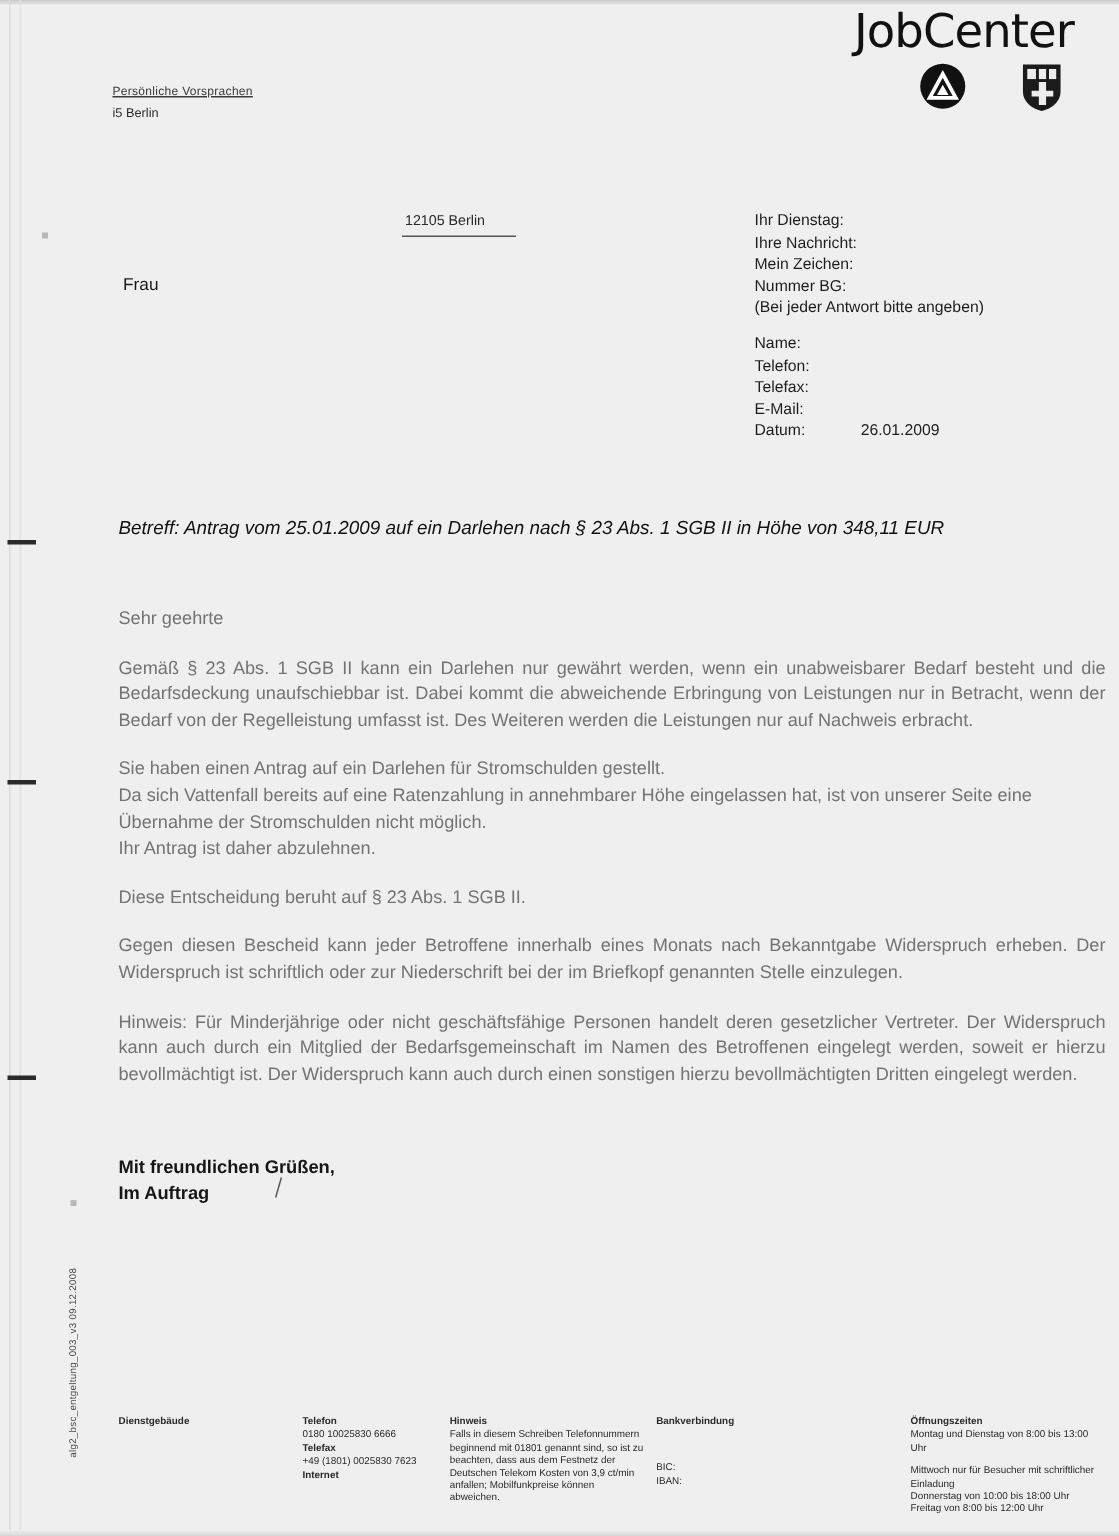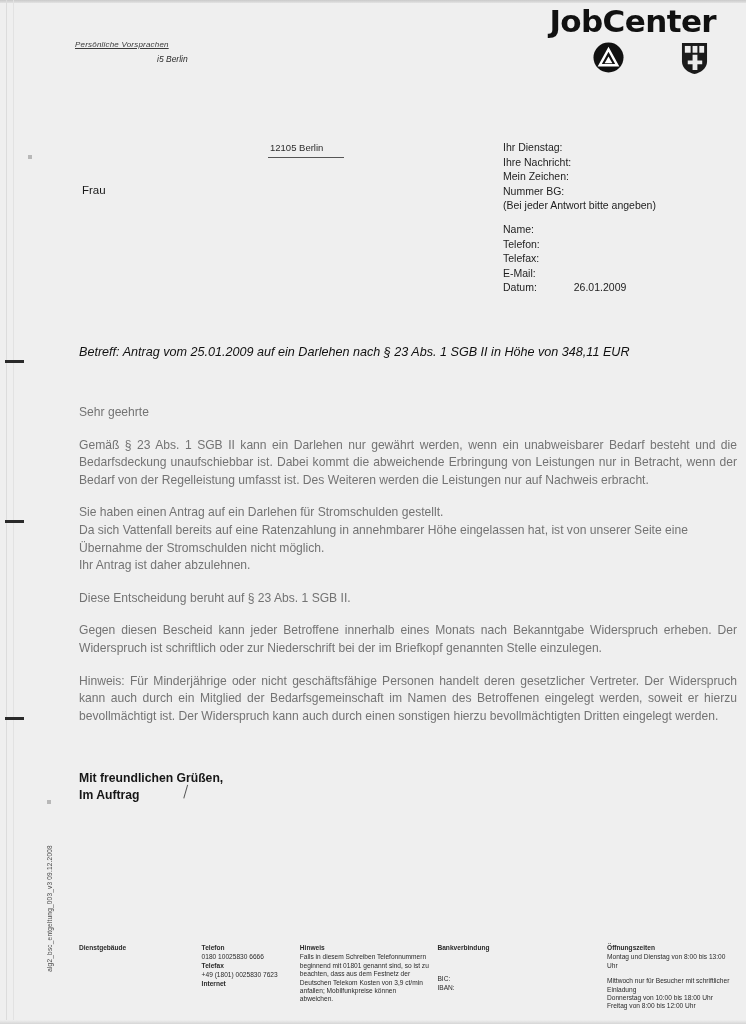--- a/index.html
+++ b/index.html
@@ -51,21 +51,21 @@
 
   
   .logo-block {
     position: absolute;
     top: 6px;
     right: 30px;
     text-align: right;
   }
   .logo-word {
     font-family: "DejaVu Sans", sans-serif;
-    font-weight: bold;
+    font-weight: normal;
     font-size: 31px;
     letter-spacing: -0.6px;
     color: #111;
     line-height: 1;
   }
   .logo-marks {
     margin-top: 5px;
     display: flex;
     justify-content: space-between;
     align-items: flex-start;
@@ -85,32 +85,30 @@
   .corner-tick {
     position: absolute;
     width: 4px; height: 4px;
     background: #b8b8b8;
   }
 
   
   .vorsprachen {
     position: absolute;
     left: 75px;
-    top: 40px;
+    top: 56px;
     font-size: 8px;
     color: #3a3a3a;
-    font-style: italic;
   }
   .vorsprachen .vs-title {
     text-decoration: underline;
     letter-spacing: 0.2px;
   }
   .vorsprachen .vs-sub {
     margin-top: 5px;
-    margin-left: 82px;
     font-size: 8.5px;
     color: #2b2b2b;
   }
 
   
   .ort-line {
     position: absolute;
     left: 270px;
     top: 142px;
     font-size: 9.5px;

